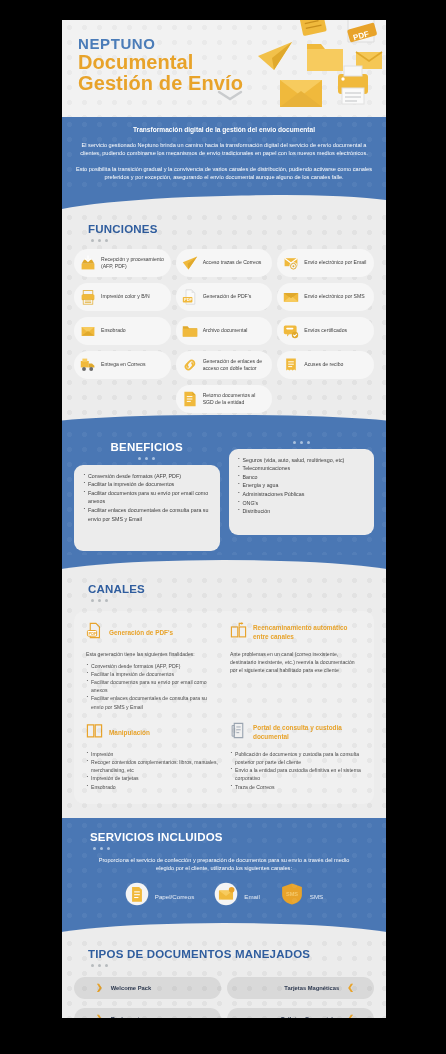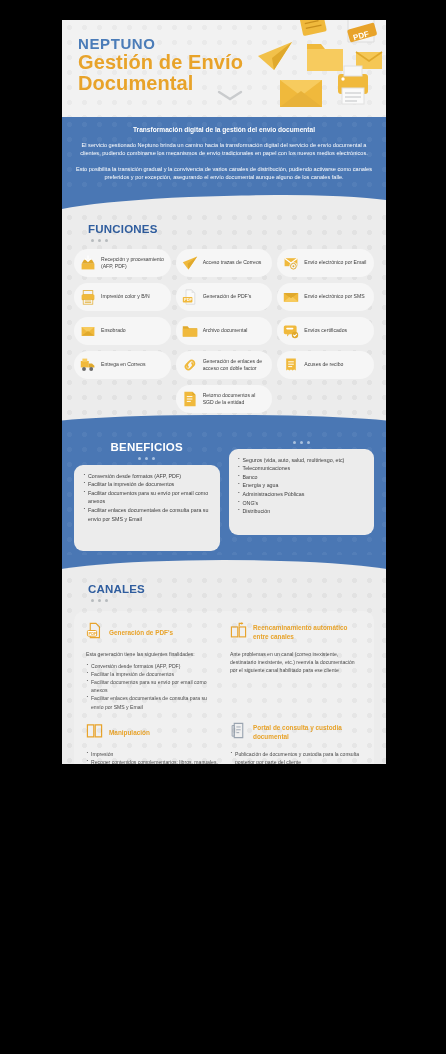--- a/index.html
+++ b/index.html
@@ -4,21 +4,21 @@
 <style>
   * { box-sizing: border-box; margin: 0; padding: 0; }
   html, body {
     width: 446px; height: 1054px;
     background: #000;
     font-family: "Liberation Sans", sans-serif;
     overflow: hidden;
   }
   .page {
     position: absolute; left: 62px; top: 20px;
-    width: 324px; height: 744px;
+    width: 324px; height: 998px;
     background: #e9e9e9;
     overflow: hidden;
   }
 
   
   .dots {
     position: absolute; inset: 0;
     background-image: radial-gradient(circle, rgba(0,0,0,0.045) 2.6px, transparent 2.7px);
     background-size: 15px 15px;
     pointer-events: none;
@@ -196,22 +196,22 @@
 </head>
 <body>
 
 <div class="page">
 
   <div class="header">
     <div class="dots dots-light"></div>
 
     <div class="header-titles">
       <div class="brand">NEPTUNO</div>
+      <div class="htitle">Documental</div>
       <div class="htitle">Gestión de Envío</div>
-      <div class="htitle">Documental</div>
     </div>
 
     <svg class="chevron-down" viewBox="0 0 26 12">
       <path d="M2 2 L13 9 L24 2" fill="none" stroke="#c9cbcd" stroke-width="2.4" stroke-linecap="round"></path>
     </svg>
 
     <svg class="hero-art" width="140" height="105" viewBox="0 0 140 105">
 
       <g>
         <path d="M6 44 L40 30 L22 58 Z" fill="#f2c14a"></path>

